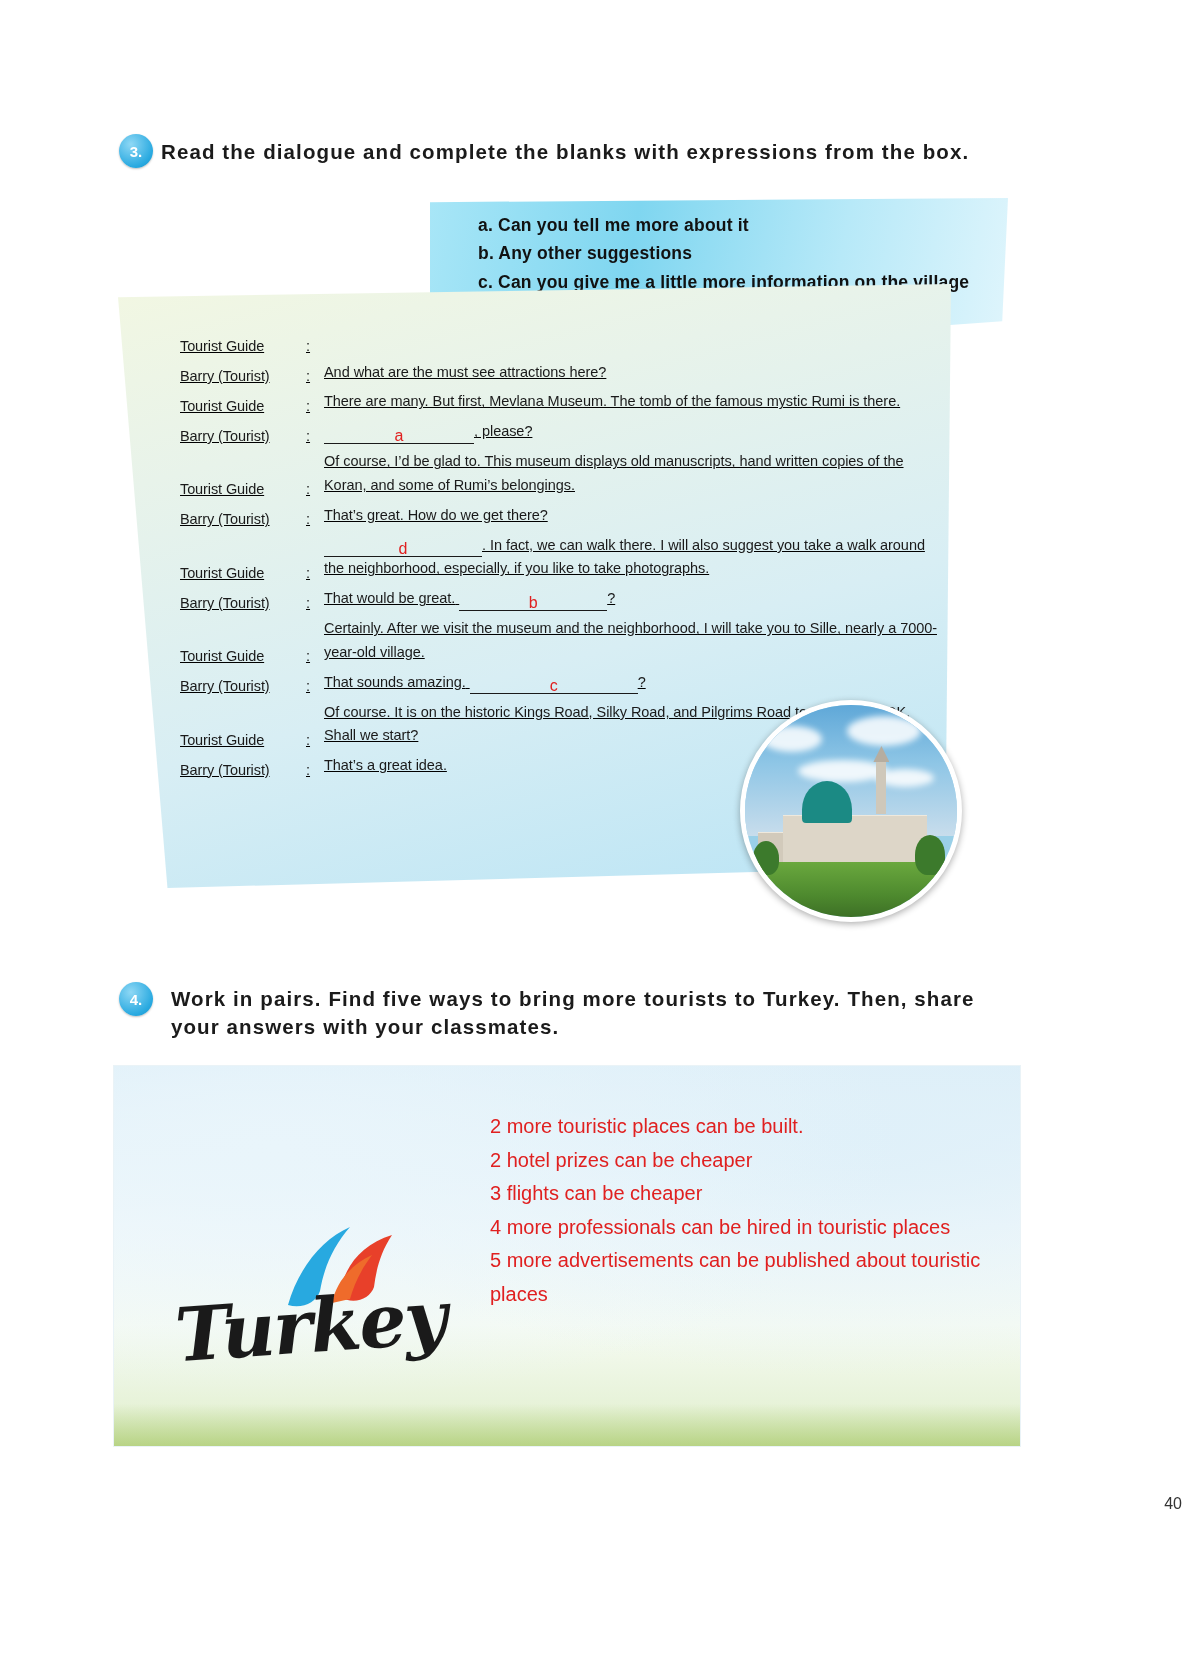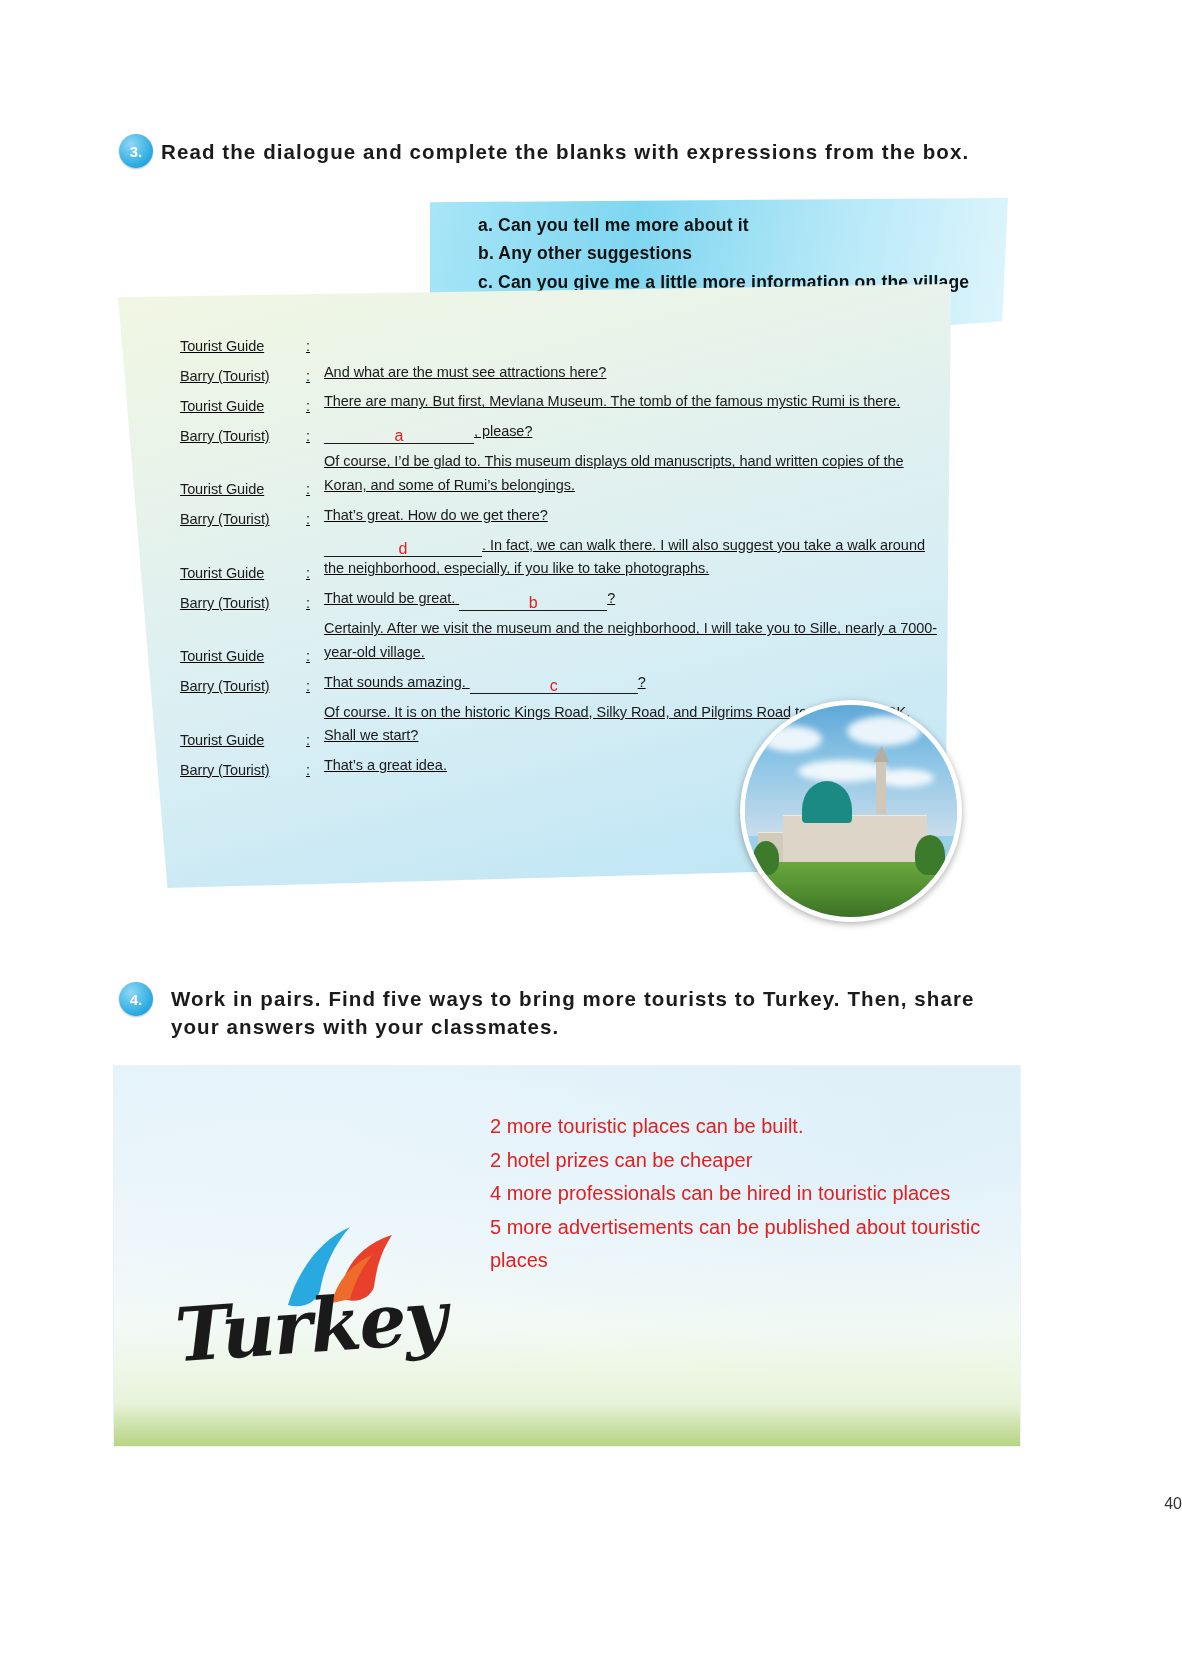--- a/index.html
+++ b/index.html
@@ -407,19 +407,20 @@
       <path d="M8 80 C18 44 42 14 70 2 C54 20 44 42 40 66 C36 78 22 84 8 80 Z" fill="#28a9e0"></path>
       <path d="M60 72 C62 44 80 20 112 10 C100 28 96 46 94 62 C90 74 74 80 60 72 Z" fill="#e8402a"></path>
       <path d="M52 78 C56 58 70 40 92 30 C80 46 74 60 70 74 Z" fill="#ef6b2b"></path>
     </svg>
     <div class="logo-word">Turkey</div>
   </div>
 
   <div class="answers">
     <div>2 more touristic places can be built.</div>
     <div>2 hotel prizes can be cheaper</div>
+    <div>3 flights can be cheaper</div>
     <div>4 more professionals can be hired in touristic places</div>
     <div>5 more advertisements can be published about touristic places</div>
   </div>
 
   <div class="page-number">40</div>
 
 </div>
 
 </body></html>

